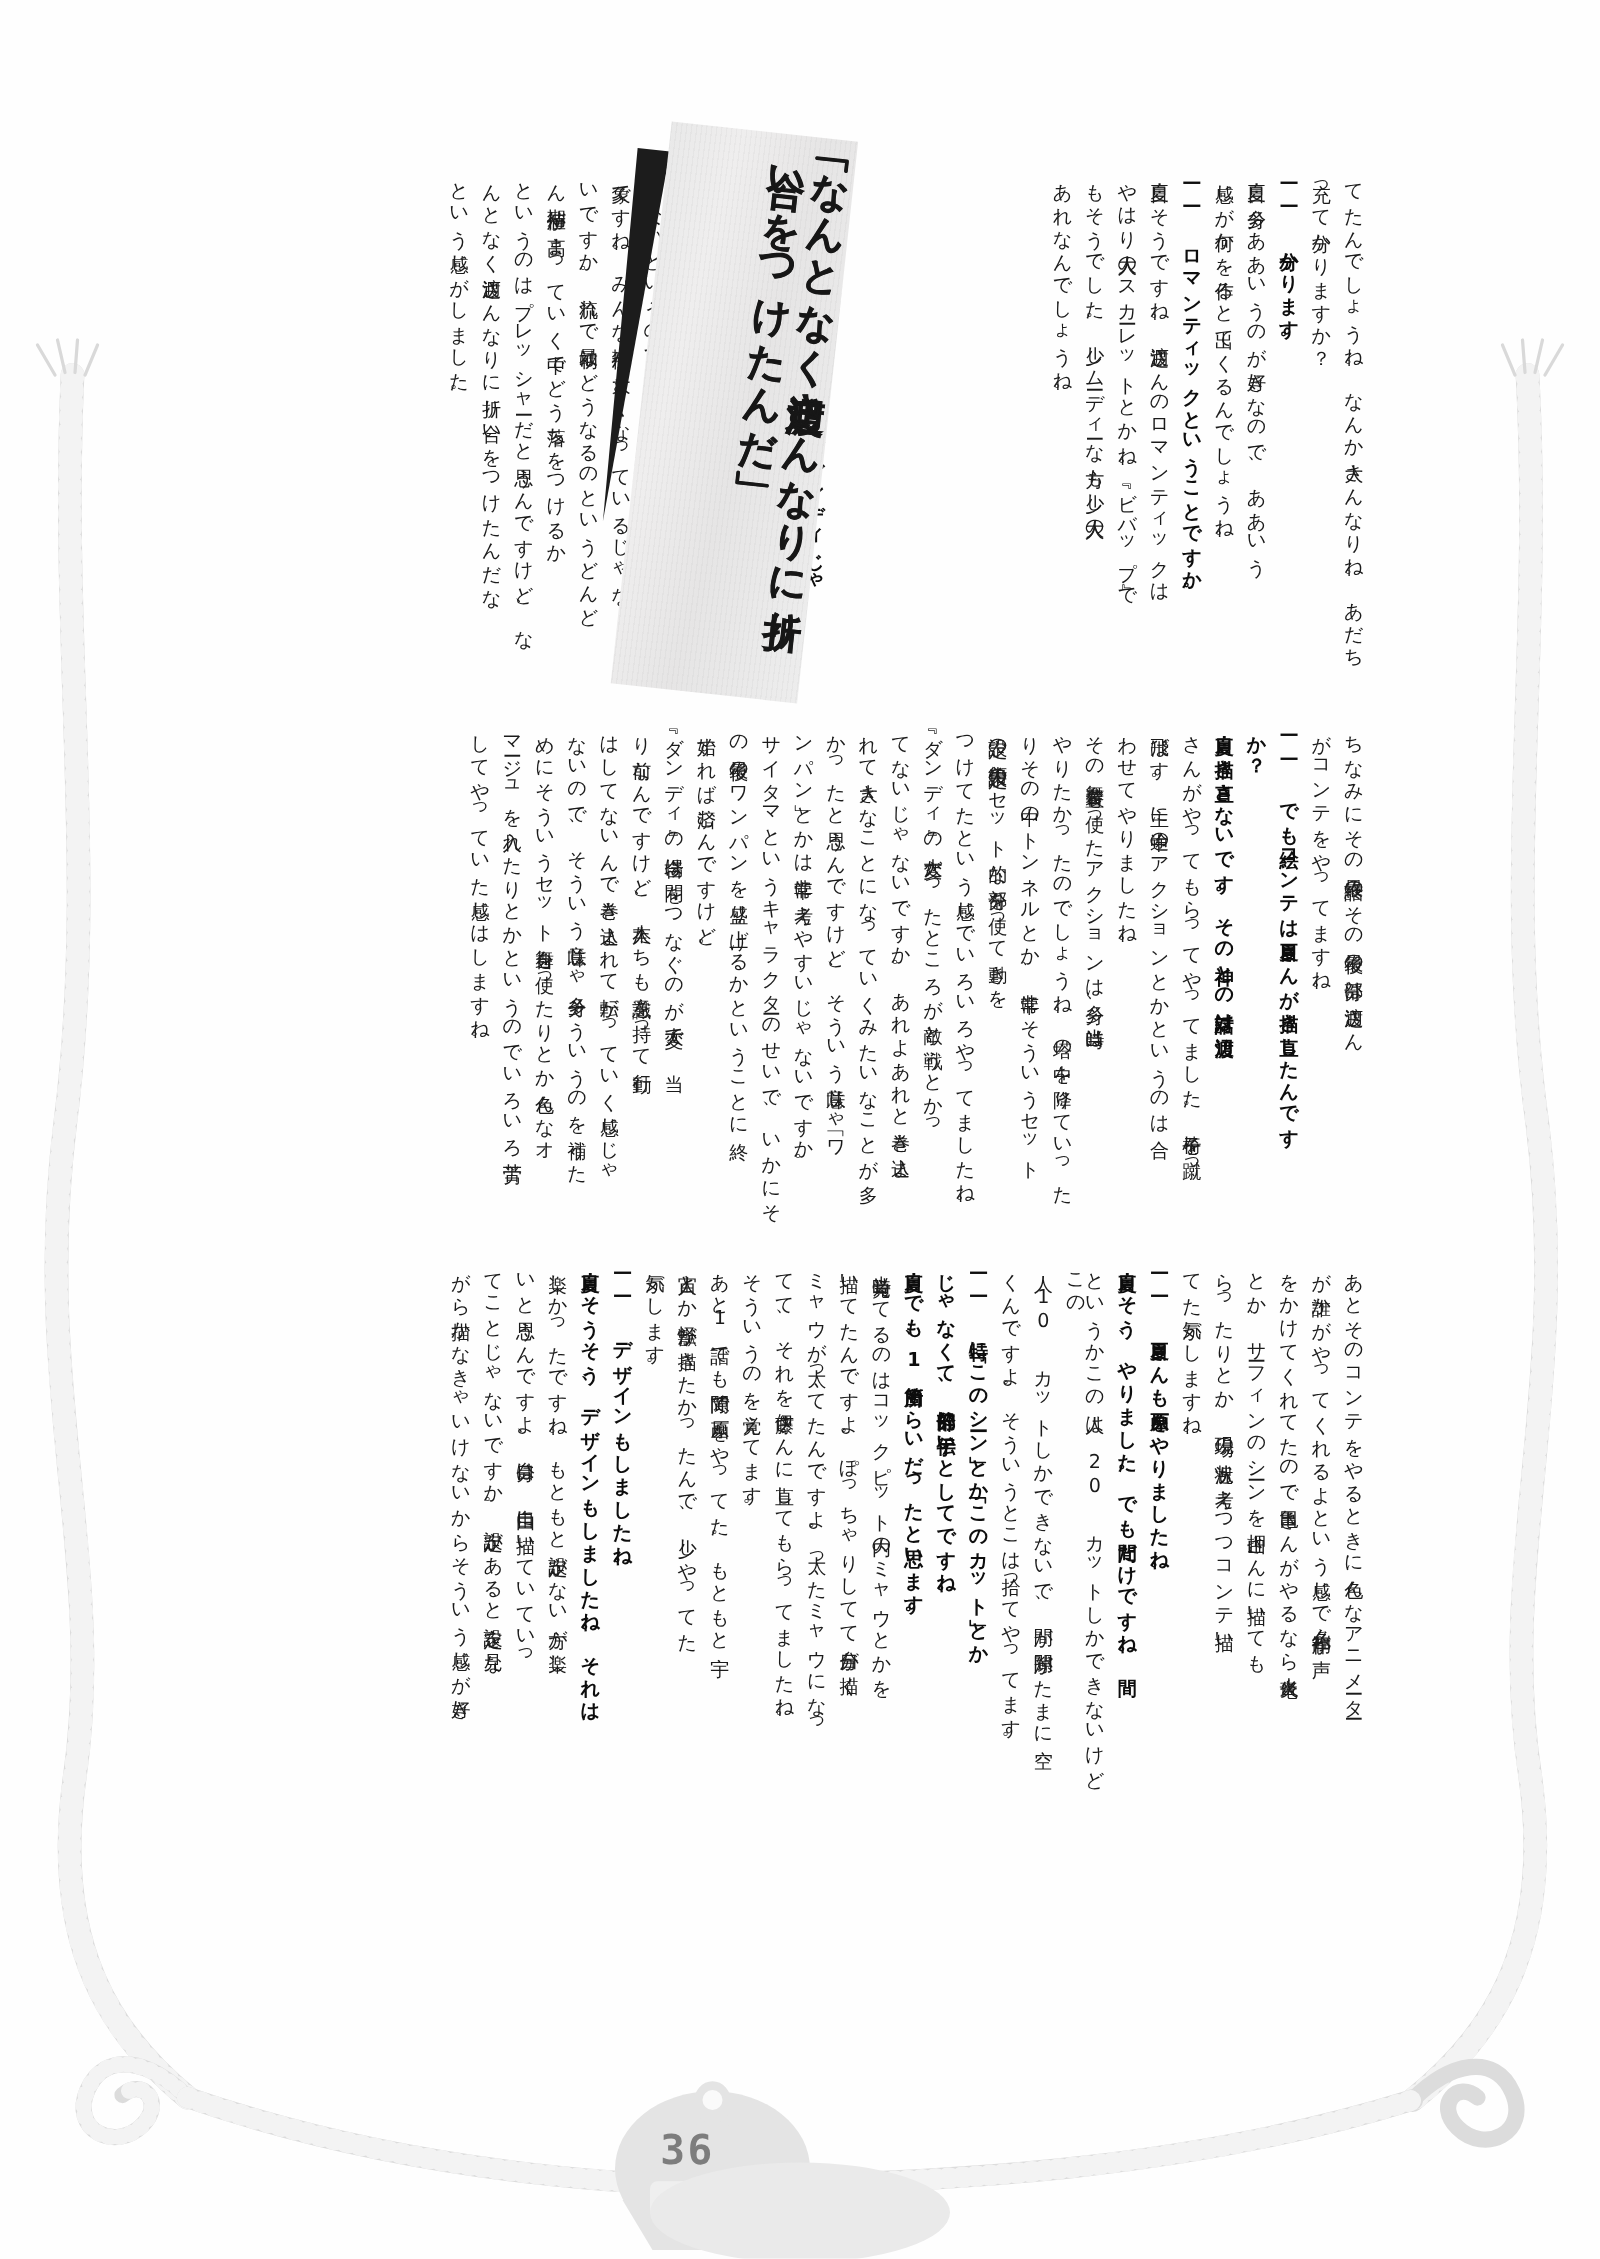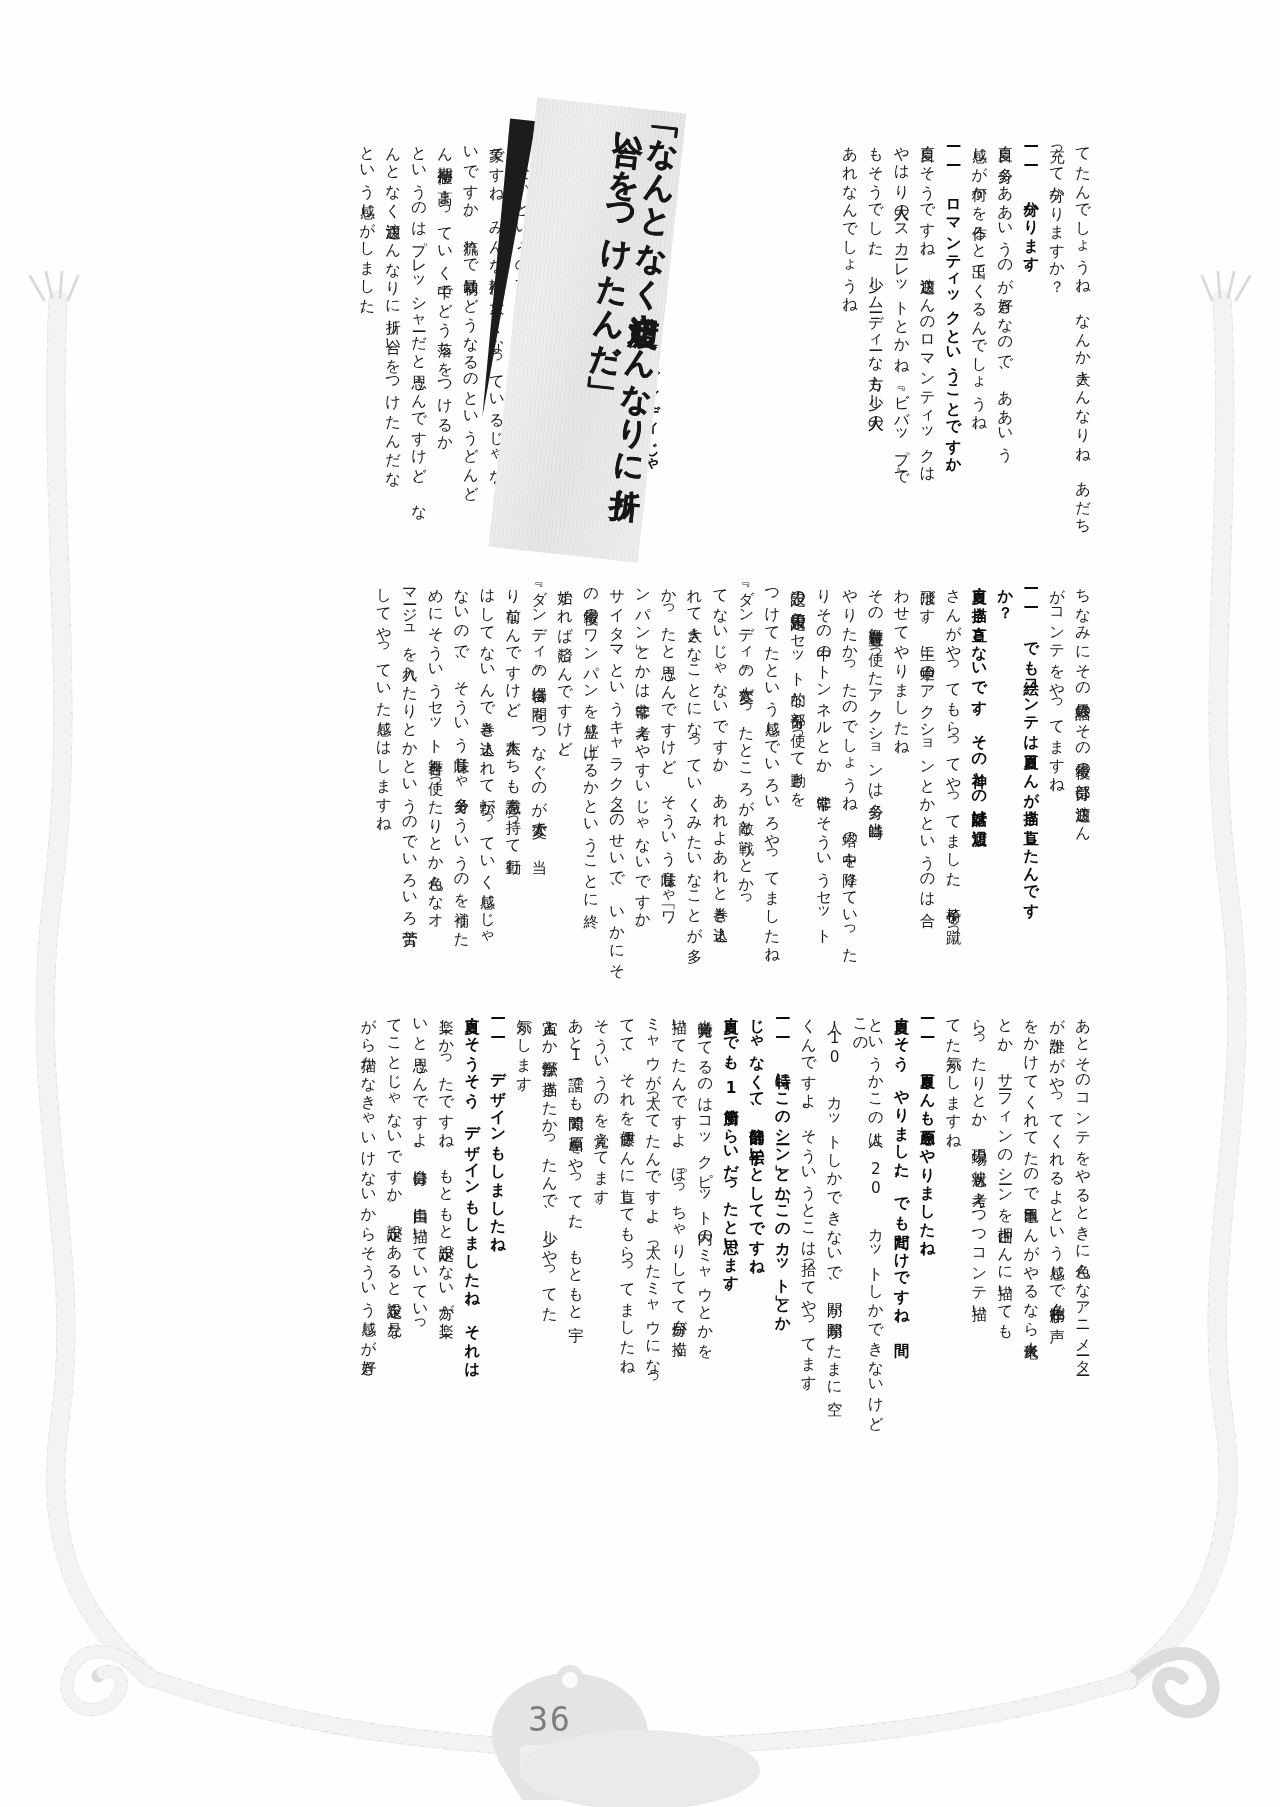--- a/index.html
+++ b/index.html
@@ -89,21 +89,21 @@
     border-top:300px solid #1c1c1c;
     transform:skewX(-1.6deg);
   }
 
   
   .pagenum{
     position:absolute;
     left:515px;top:1700px;
     width:70px;text-align:center;
     font-family:"DejaVu Sans Mono","Liberation Mono",monospace;
-    font-size:33px;font-weight:400;
+    font-size:33px;font-weight:700;
     color:#7d7d7d;
     letter-spacing:2px;
   }
 </style>
 </head>
 <body>
 
 <div class="page">
 
   <div class="deco" style="left:0;top:0;width:1280px;height:1807px;">

